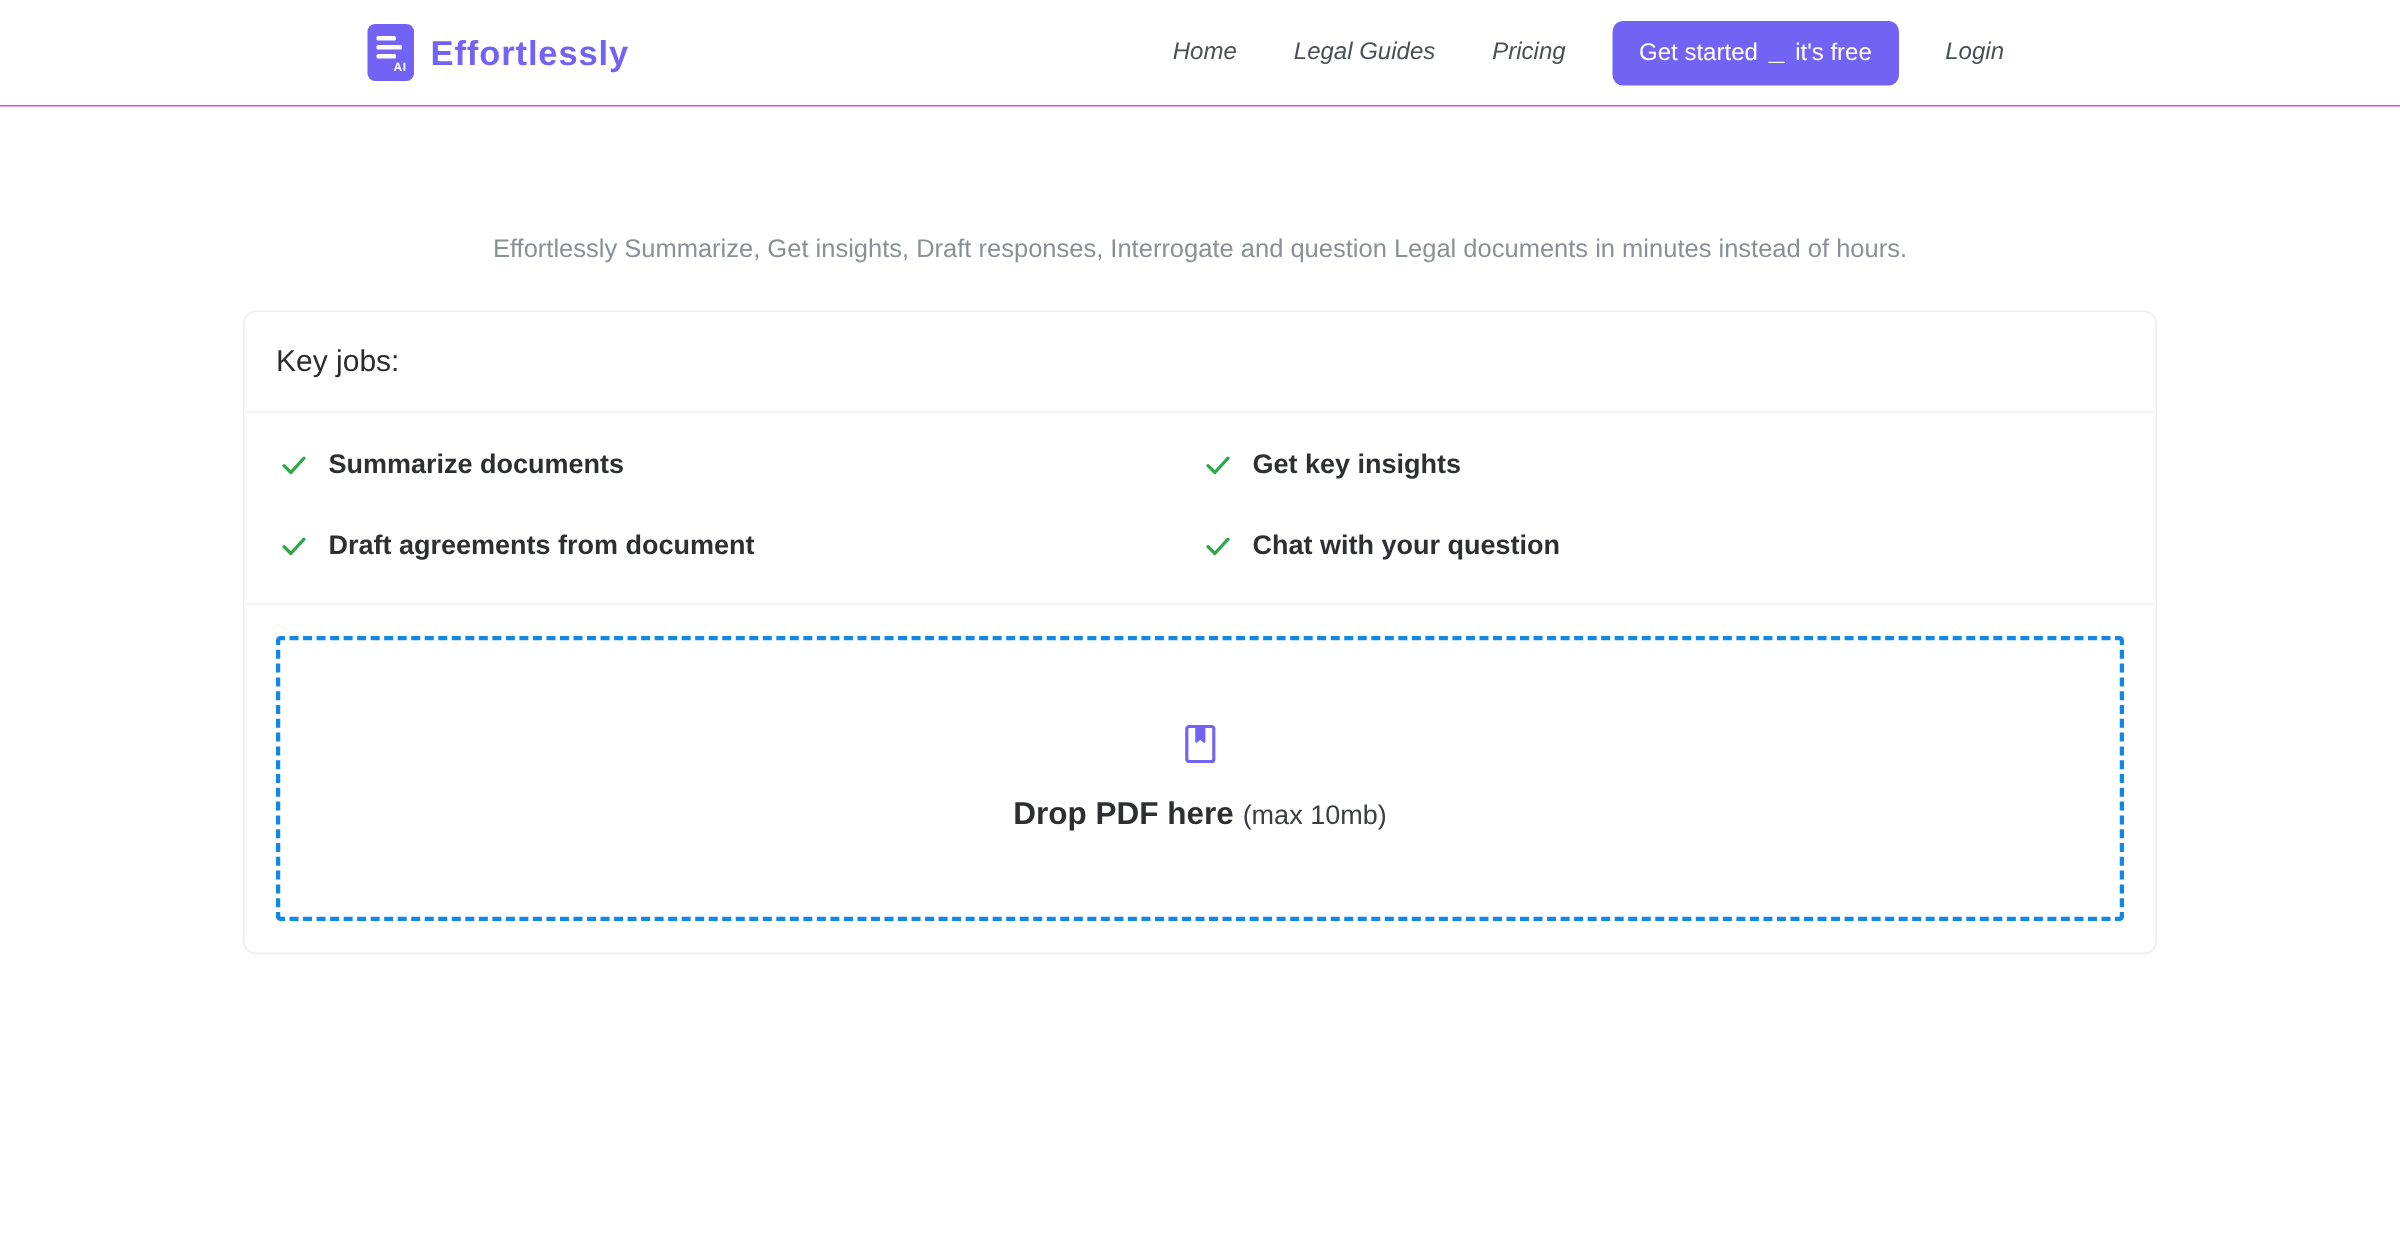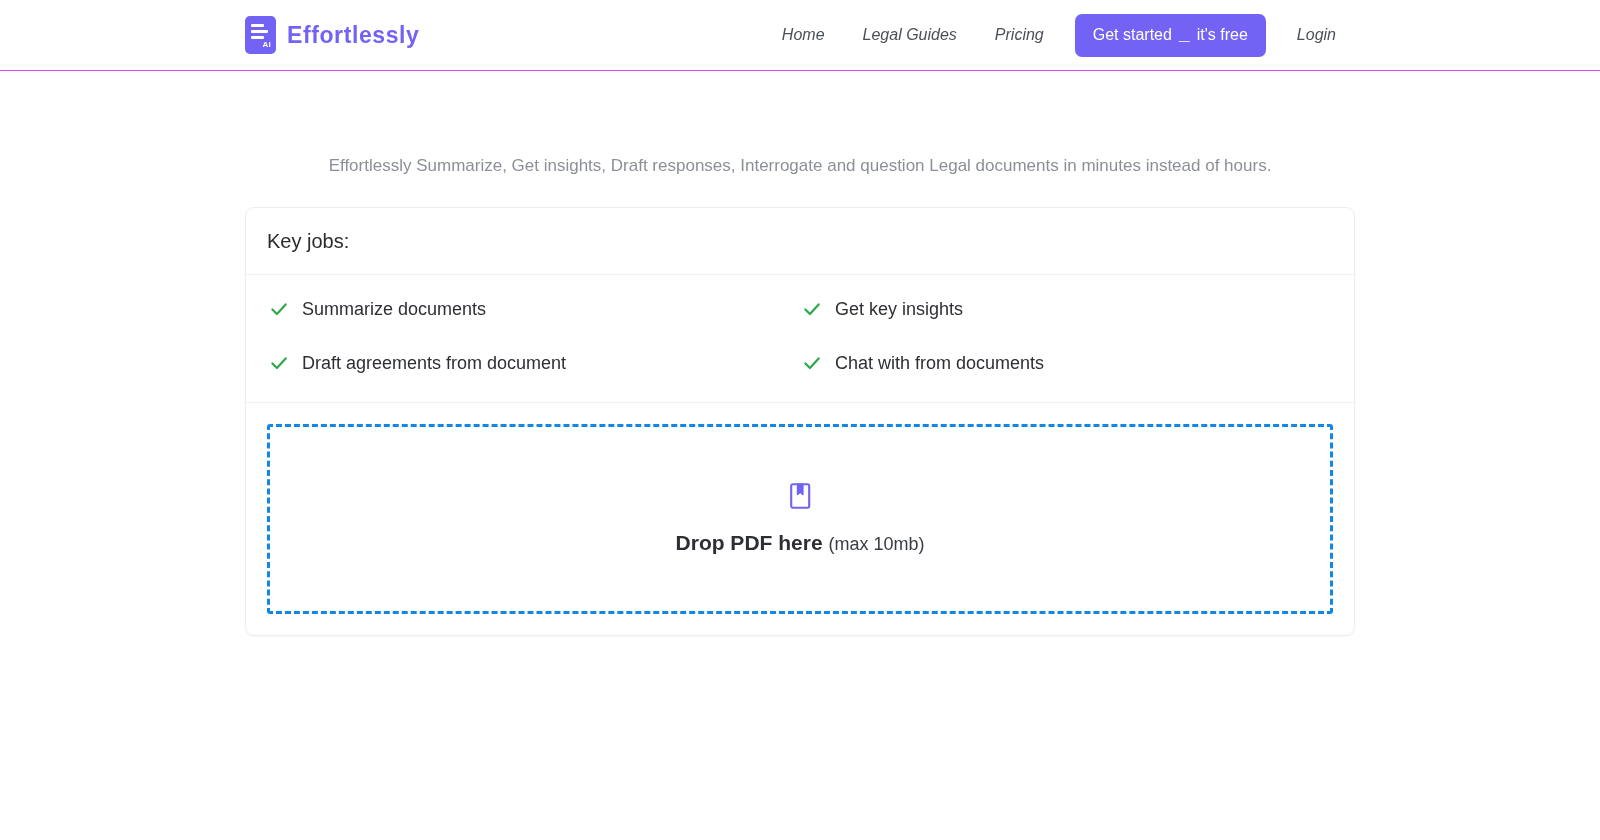--- a/index.html
+++ b/index.html
@@ -105,21 +105,21 @@
   }
   .headline .accent{ color:#7363f5; }
   .subhead{
     font-size:17px;
     color:#8b9098;
     font-weight:normal;
   }
 
   
   .card{
-    width:1110px;
+    width:1276px;
     margin:31px auto 0;
     background:#ffffff;
     border:1px solid #edeef0;
     border-radius:9px;
     box-shadow:0 1px 2px rgba(16,24,40,.03);
     overflow:hidden;
   }
   .card-header{
     padding:22px 21px 21px;
     border-bottom:1px solid #eef0f2;
@@ -131,23 +131,24 @@
   }
   .jobs-grid{
     display:grid;
     grid-template-columns:1fr 1fr;
     padding:19px 21px 23px;
     row-gap:23px;
     border-bottom:1px solid #eef0f2;
   }
   .job{
     display:flex;
-    align-items:flex-start;
+    align-items:flex-end;
     gap:13px;
     padding:5px 0 5px 2px;
+    font-weight:bold;
   }
   .check-icon{
     width:20px; height:20px;
     flex:none;
     display:block;
   }
   .job-label{
     font-size:18px;
     color:#2d2f33;
   }
@@ -231,21 +232,21 @@
         <path d="M4 12.5 L9.5 18 L20 6.5" fill="none" stroke="#2ba84a" stroke-width="2.6" stroke-linecap="round" stroke-linejoin="round"></path>
       </svg>
       <span class="job-label">Draft agreements from document</span>
     </div>
 
 
     <div class="job">
       <svg class="check-icon" viewBox="0 0 24 24">
         <path d="M4 12.5 L9.5 18 L20 6.5" fill="none" stroke="#2ba84a" stroke-width="2.6" stroke-linecap="round" stroke-linejoin="round"></path>
       </svg>
-      <span class="job-label">Chat with from documents</span>
+      <span class="job-label">Chat with your question</span>
     </div>
 
 
   </div>
 
   <div class="dropzone-wrap">
     <div class="dropzone">
 
       <svg class="book-icon" width="22" height="26" viewBox="0 0 22 26">
         <rect x="2.2" y="1.3" width="18" height="23.4" rx="1.6" fill="none" stroke="#7363f5" stroke-width="2.1"></rect>

